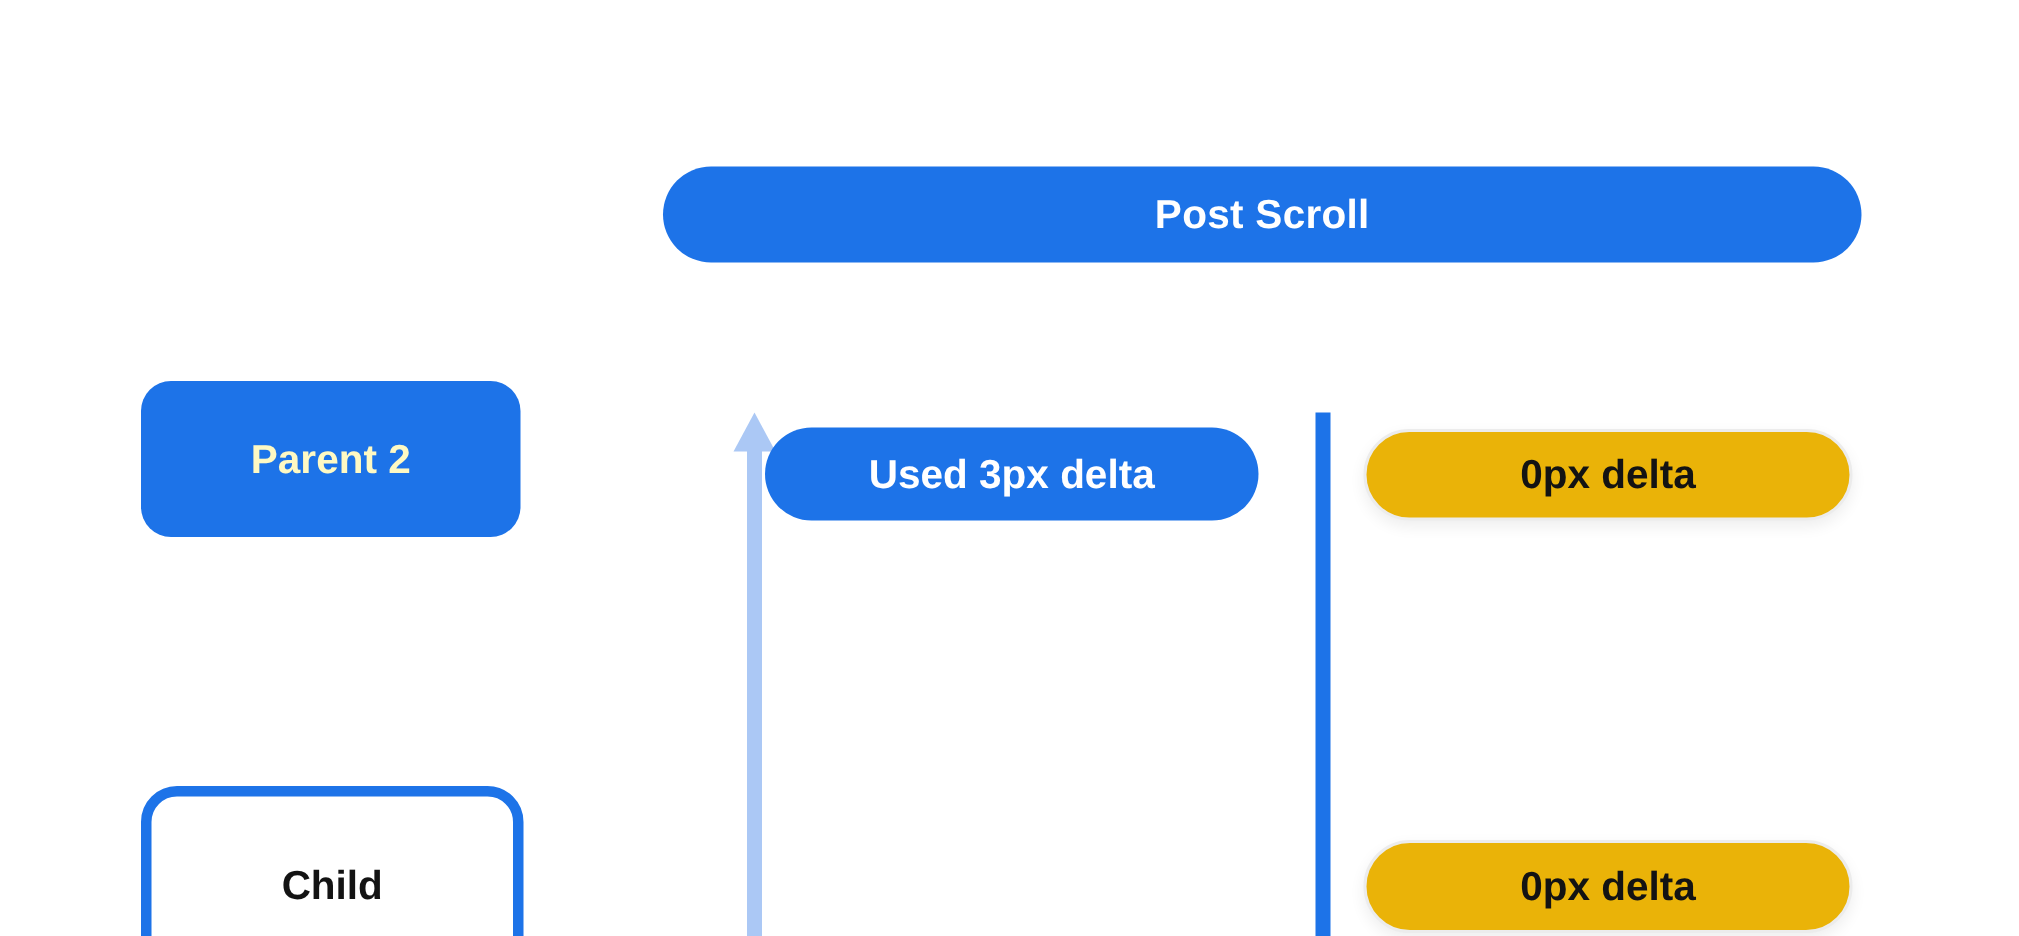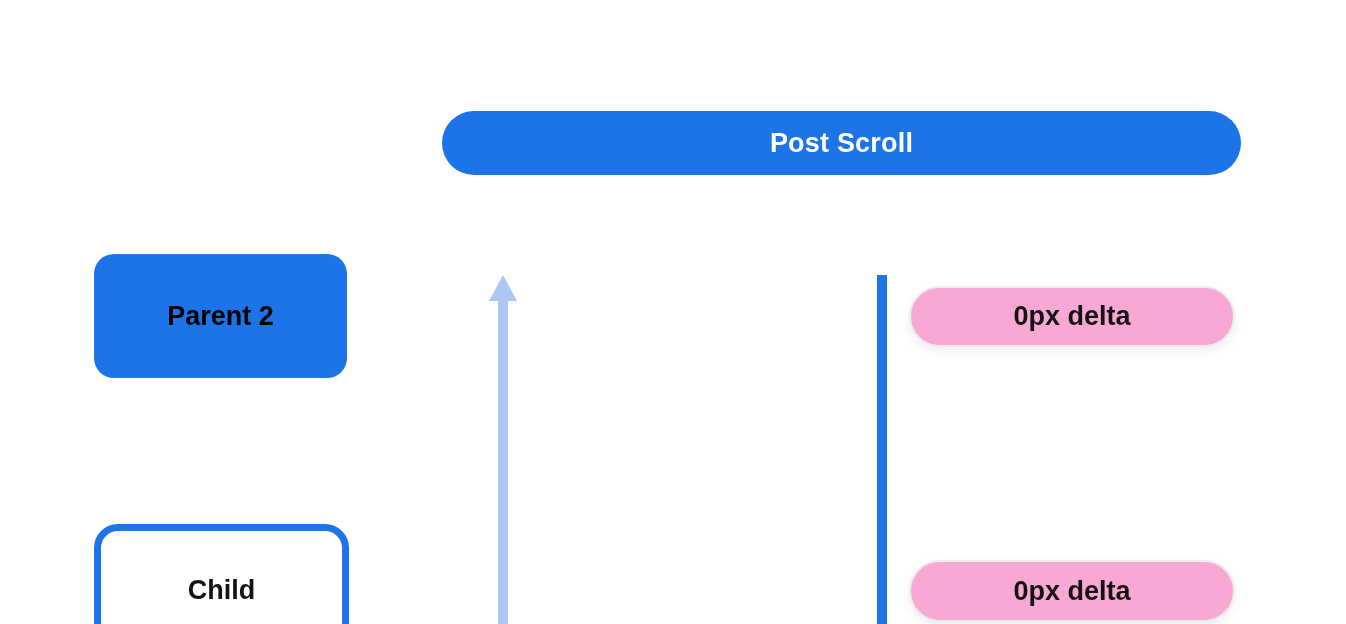--- a/index.html
+++ b/index.html
@@ -32,25 +32,25 @@
     color: #ffffff;
     font-size: 27px;
     font-weight: 700;
     letter-spacing: 0.2px;
   }
 
   
   .box {
     position: absolute;
     left: 30px;
-    width: 253px; height: 124px;
+    width: 253px; height: 104px;
     background: var(--primary-blue);
     border-radius: 20px;
     display: flex; align-items: center; justify-content: center;
-    color: #000000;
+    color: #fef9c3;
     font-size: 27px;
     font-weight: 700;
   }
   .box.parent2 { top: 190px; }
   .box.parent1 { top: 327px; }
   .box.child {
     top: 460px;
     width: 255px; height: 133px;
     background: #ffffff;
     border: 7px solid var(--primary-blue);
@@ -106,21 +106,21 @@
     color: #ffffff;
     font-weight: 700;
   }
   .pill.blue.used-delta { top: 221px; }
   .pill.blue.no-delta  { top: 360px; }
 
   
   .pill.white {
     left: 845px;
     width: 326px;
-    background: #f9a8d4;
+    background: #eab308;
     border: 2px solid var(--pill-border);
     box-shadow: 0 4px 10px rgba(0,0,0,0.07);
     color: var(--text-dark);
     font-weight: 600;
   }
   .pill.white.top    { top: 222px; height: 61px; }
   .pill.white.bottom { top: 496px; }
 </style>
 </head>
 <body>
@@ -137,19 +137,20 @@
   <div class="arrow arrow-up">
     <div class="head"></div>
     <div class="shaft"></div>
   </div>
 
   <div class="arrow arrow-down">
     <div class="shaft"></div>
     <div class="head"></div>
   </div>
 
+  <div class="pill blue used-delta">Used 3px delta</div>
 
 
   <div class="pill white top">0px delta</div>
 
   <div class="pill white bottom">0px delta</div>
 
 </div>
 
 </body></html>

